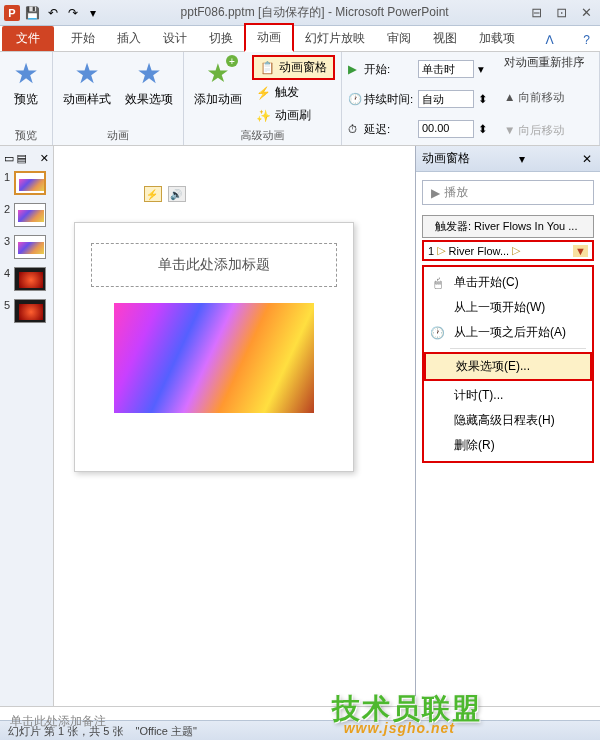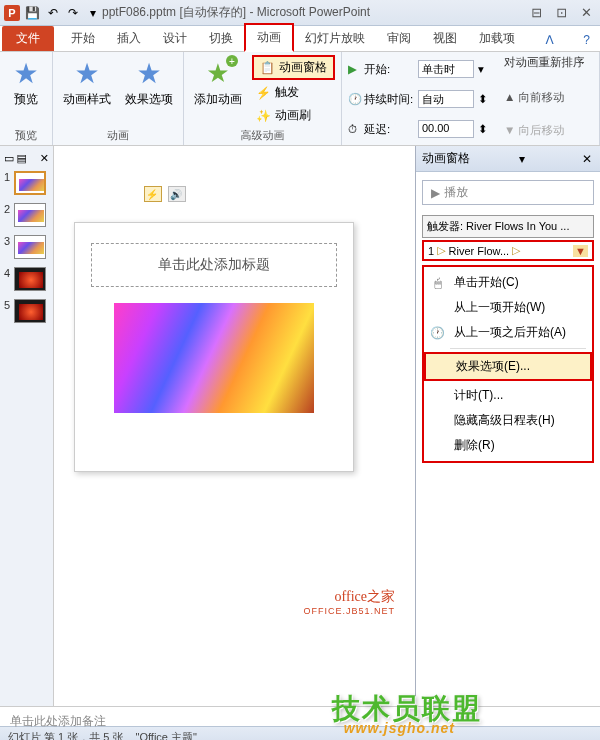--- a/index.html
+++ b/index.html
@@ -1,21 +1,21 @@
 <!DOCTYPE html>
 <html><head>
 <meta charset="utf-8">
 <style>
 * { box-sizing: border-box; margin: 0; padding: 0; }
 body { font-family: "Microsoft YaHei", SimSun, Arial, sans-serif; font-size: 12px; background: #fff; width: 600px; height: 740px; overflow: hidden; position: relative; }
 .titlebar { height: 26px; background: linear-gradient(#e8edf5, #dde5f0); border-bottom: 1px solid #b8c5d6; display: flex; align-items: center; padding: 0 4px; }
 .app-icon { width: 16px; height: 16px; background: #d04423; border-radius: 2px; display: flex; align-items: center; justify-content: center; color: #fff; font-weight: bold; font-size: 11px; margin-right: 4px; }
 .qat { display: flex; gap: 2px; }
 .qat-btn { width: 18px; height: 18px; display: flex; align-items: center; justify-content: center; cursor: pointer; }
-.title-text { flex: 1; color: #555; font-size: 12px; }
+.title-text { flex: 1; text-align: center; color: #555; font-size: 12px; }
 .win-controls { display: flex; gap: 6px; font-size: 13px; color: #555; }
 .win-controls span { cursor: pointer; padding: 0 4px; }
 .ribbon-tabs { height: 26px; background: #fff; display: flex; align-items: flex-end; border-bottom: 1px solid #ccc; padding-left: 2px; }
 .tab { padding: 4px 11px; color: #444; cursor: pointer; font-size: 12px; }
 .tab.file { background: #d04423; color: #fff; border-radius: 2px 2px 0 0; margin-right: 6px; padding: 4px 14px; }
 .tab.active { border: 2px solid #d00; border-bottom: 2px solid #fff; background: #fff; margin-bottom: -1px; }
 .help-icon { margin-left: auto; padding: 4px 10px; color: #3068b8; }
 .ribbon { height: 94px; background: #f4f7fb; border-bottom: 1px solid #ccc; display: flex; }
 .ribbon-group { border-right: 1px solid #d0d6e0; padding: 3px 6px 2px; display: flex; flex-direction: column; }
 .group-label { font-size: 11px; color: #555; text-align: center; margin-top: auto; padding-top: 2px; }
@@ -49,35 +49,35 @@
 .media-icons { display: flex; gap: 6px; margin: 20px 0 0 80px; }
 .media-icons .mi { width: 18px; height: 16px; border: 1px solid #c9a040; background: #fdf1c7; font-size: 10px; display: flex; align-items: center; justify-content: center; }
 .slide { width: 280px; height: 250px; margin: 20px 0 0 10px; background: #fff; border: 1px solid #ccc; box-shadow: 2px 2px 6px rgba(0,0,0,.2); padding: 20px 16px; }
 .slide-title { border: 1px dashed #999; padding: 12px; text-align: center; color: #555; font-size: 14px; margin-bottom: 16px; }
 .slide-img { width: 200px; height: 110px; margin: 0 auto; background: linear-gradient(115deg, #ff3ec9 0%, #c840ff 18%, #5560ff 35%, #d870ff 48%, #ff9830 62%, #ffdf40 80%, #b84020 100%); }
 .anim-pane { width: 185px; border-left: 1px solid #a8b0c0; background: #eef2f8; display: flex; flex-direction: column; }
 .pane-header { background: linear-gradient(#e4ebf5, #d4deed); border-bottom: 1px solid #b8c5d6; padding: 4px 6px; display: flex; align-items: center; font-size: 12px; }
 .pane-header .close { margin-left: auto; cursor: pointer; padding: 0 2px; }
 .pane-body { padding: 8px 6px; background: #fff; flex: 1; }
 .play-btn { display: flex; align-items: center; gap: 4px; border: 1px solid #b0b8c8; padding: 3px 8px; color: #888; margin-bottom: 10px; font-size: 12px; cursor: pointer; }
-.trigger-lbl { border: 1px solid #999; padding: 3px 4px; background: #f4f4f4; font-size: 11px; }
+.trigger-lbl { border: 1px solid #999; padding: 3px 12px; background: #f4f4f4; font-size: 11px; }
 .anim-item { border: 2px solid #d00; display: flex; align-items: center; padding: 2px 4px; background: #fff; font-size: 11px; margin-top: 2px; cursor: pointer; gap: 3px; }
 .anim-item .tri { color: #b89020; }
 .anim-item .dd { margin-left: auto; color: #b84020; background: #f8e0a0; padding: 0 2px; }
 .context-menu { border: 2px solid #d00; background: #fff; margin-top: 4px; padding: 3px 0; }
 .ctx-item { display: flex; align-items: center; gap: 8px; padding: 4px 8px 4px 6px; font-size: 12px; cursor: pointer; }
 .ctx-item.hl { border: 2px solid #d00; background: #fdf1c7; margin: 2px 0; }
 .ctx-item .ci { width: 16px; text-align: center; }
 .ctx-sep { height: 1px; background: #ddd; margin: 3px 6px 3px 26px; }
 .branding { position: absolute; right: 20px; bottom: 90px; text-align: right; }
 .brand1 { color: #d04423; font-size: 14px; font-family: Georgia, serif; }
 .brand2 { color: #d04423; font-size: 9px; letter-spacing: 1px; }
 .overlay-green { position: absolute; bottom: 12px; right: 118px; font-size: 28px; font-weight: bold; color: #4db82e; text-shadow: 1px 1px #fff, 2px 2px 4px rgba(0,0,0,.3); letter-spacing: 2px; }
 .overlay-url { position: absolute; bottom: 4px; right: 145px; font-size: 14px; color: #e8a020; font-weight: bold; font-style: italic; letter-spacing: 1px; }
-.notes { border-top: 1px solid #ccc; padding: 6px 10px; color: #888; font-size: 12px; height: 20px; background: #fff; }
+.notes { border-top: 1px solid #ccc; padding: 6px 10px; color: #888; font-size: 12px; height: 14px; background: #fff; }
 .statusbar { height: 22px; background: linear-gradient(#e4ebf5, #d4deed); border-top: 1px solid #b8c5d6; display: flex; align-items: center; padding: 0 8px; font-size: 11px; color: #444; gap: 12px; }
 </style>
 </head>
 <body>
 
 <div class="titlebar">
   <div class="app-icon">P</div>
   <div class="qat">
     <div class="qat-btn">💾</div>
     <div class="qat-btn">↶</div>
@@ -220,24 +220,20 @@
   </div>
   <div class="canvas-area">
     <div class="media-icons">
       <div class="mi">⚡</div>
       <div class="mi" style="background:#eee;border-color:#bbb">🔊</div>
     </div>
     <div class="slide">
       <div class="slide-title">单击此处添加标题</div>
       <div class="slide-img"></div>
     </div>
-    <div class="branding">
-      <div class="brand1">office之家</div>
-      <div class="brand2">OFFICE.JB51.NET</div>
-    </div>
   </div>
   <div class="anim-pane">
     <div class="pane-header">
       <span>动画窗格</span>
       <span style="margin-left:auto;margin-right:6px">▾</span>
       <span class="close">✕</span>
     </div>
     <div class="pane-body">
       <div class="play-btn">
         <span>▶</span>

